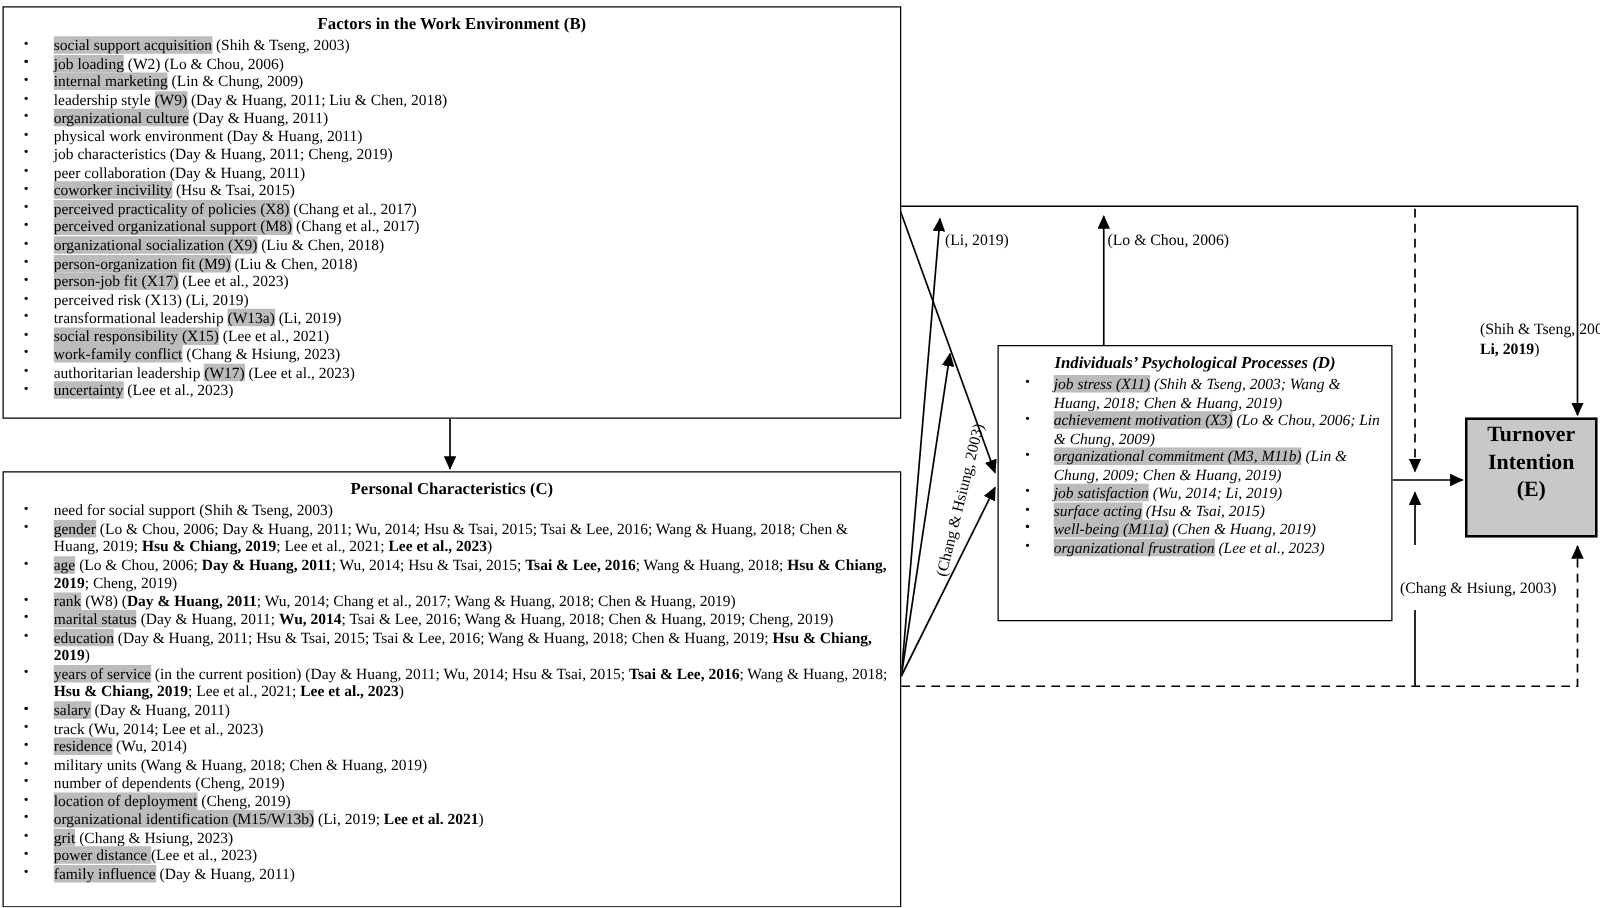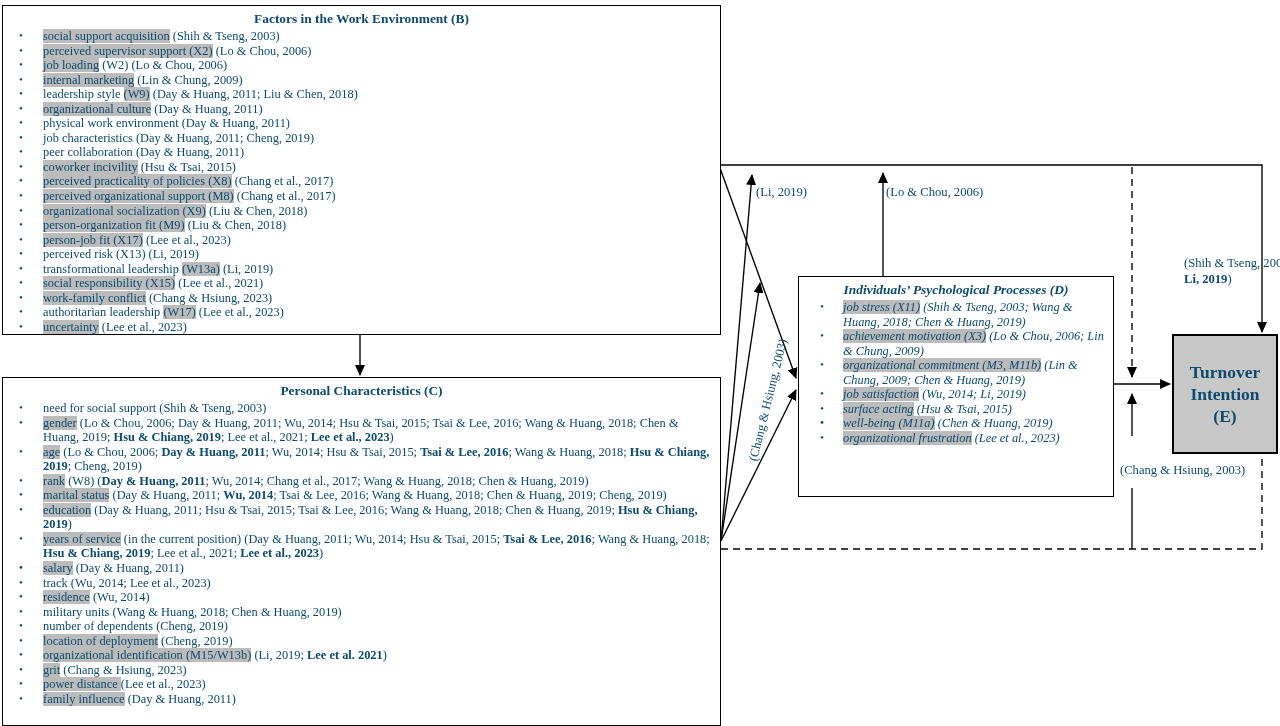--- a/index.html
+++ b/index.html
@@ -1,35 +1,35 @@
 <!DOCTYPE html>
 <html style="--hl: #bcbcbc; --efill: #c8c8c8;"><head>
 <meta charset="utf-8">
 <style>
   html,body{margin:0;padding:0;background:#fff;}
   .stage{
     position:relative;width:1280px;height:726px;background:#ffffff;
-    font-family:"Liberation Serif","DejaVu Serif",serif;color:#0c4a6e;overflow:hidden;
+    font-family:"Liberation Serif","DejaVu Serif",serif;color:#000000;overflow:hidden;
   }
   .box{position:absolute;border:1.5px solid #000;background:#fff;box-sizing:border-box;overflow:hidden;}
   #box-b{left:2px;top:5px;width:719px;height:330px;}
   #box-c{left:2px;top:377px;width:719px;height:349px;font-family:Liberation Serif, serif;}
   #box-d{left:798px;top:276px;width:316px;height:221px;font-style:italic;}
   .box-title{text-align:center;font-weight:bold;font-size:13.4px;line-height:17px;padding-top:4px;}
   ul.items{list-style:none;margin:2px 0 0 0;padding:0;font-size:12.4px;line-height:14.55px;}
   ul.items li{position:relative;padding-left:40px;padding-right:8px;}
   ul.items .bullet{position:absolute;left:16px;top:-1px;font-size:11px;}
   ul.items.indent2 li{padding-left:44px;padding-right:6px;}
   ul.items.indent2 .bullet{left:21px;}
   .hl{background:var(--hl,#bcbcbc);}
   .b{font-weight:bold;}
   #box-e{
-    position:absolute;left:1172px;top:334px;width:106px;height:120px;
+    position:absolute;left:1172px;top:334px;width:106px;height:96px;
     background:var(--efill,#c8c8c8);border:2px solid #000;box-sizing:border-box;
-    display:flex;flex-direction:column;justify-content:center;align-items:center;
+    display:flex;flex-direction:column;align-items:center;
     font-weight:bold;font-size:17.5px;line-height:22px;text-align:center;
   }
   .edge-label{position:absolute;font-size:12.6px;line-height:16px;white-space:nowrap;}
   #label-shih{white-space:normal;width:132px;margin-left:45px;}
   #label-chang-rot{
     left:694px;top:392px;width:148px;text-align:center;
     transform:rotate(-76deg);transform-origin:center center;
   }
   svg.arrows{position:absolute;left:0;top:0;}
   svg.arrows path{stroke:#000;stroke-width:1.35;fill:none;}
@@ -58,21 +58,21 @@
     <path class="dash" d="M1132,167 V377" marker-end="url(#ah)"></path>
     <path class="dash" d="M721,549 H1262 V437" marker-end="url(#ah)"></path>
     <path d="M1132,549 V488"></path>
     <path d="M1132,436 V394" marker-end="url(#ah)"></path>
   </svg>
 
   <div class="box" id="box-b">
     <div class="box-title">Factors in the Work Environment (B)</div>
     <ul class="items">
         <li><span class="bullet">•</span><span><span class="hl">social support acquisition</span><span> (Shih &amp; Tseng, 2003)</span></span></li>
-        <li><span class="bullet">•</span><span><span class="hl">perceived supervisor support (X2)</span><span> (Lo &amp; Chou, 2006)</span></span></li>
+        <li><span class="bullet">•</span></li>
         <li><span class="bullet">•</span><span><span class="hl">job loading</span><span> (W2) (Lo &amp; Chou, 2006)</span></span></li>
         <li><span class="bullet">•</span><span><span class="hl">internal marketing</span><span> (Lin &amp; Chung, 2009)</span></span></li>
         <li><span class="bullet">•</span><span><span>leadership style </span><span class="hl">(W9)</span><span> (Day &amp; Huang, 2011; Liu &amp; Chen, 2018)</span></span></li>
         <li><span class="bullet">•</span><span><span class="hl">organizational culture</span><span> (Day &amp; Huang, 2011)</span></span></li>
         <li><span class="bullet">•</span><span><span>physical work environment (Day &amp; Huang, 2011)</span></span></li>
         <li><span class="bullet">•</span><span><span>job characteristics (Day &amp; Huang, 2011; Cheng, 2019)</span></span></li>
         <li><span class="bullet">•</span><span><span>peer collaboration (Day &amp; Huang, 2011)</span></span></li>
         <li><span class="bullet">•</span><span><span class="hl">coworker incivility</span><span> (Hsu &amp; Tsai, 2015)</span></span></li>
         <li><span class="bullet">•</span><span><span class="hl">perceived practicality of policies (X8)</span><span> (Chang et al., 2017)</span></span></li>
         <li><span class="bullet">•</span><span><span class="hl">perceived organizational support (M8)</span><span> (Chang et al., 2017)</span></span></li>

